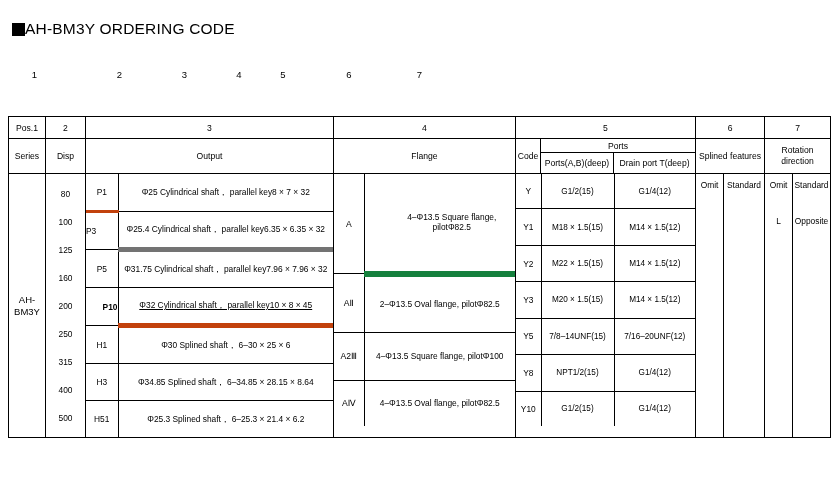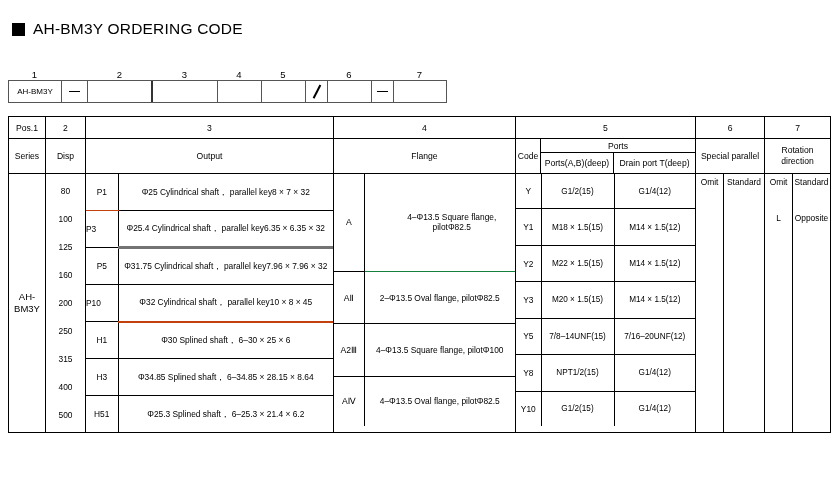--- a/index.html
+++ b/index.html
@@ -16,21 +16,20 @@
     overflow: hidden;
   }
 
   
   .title-row {
     position: absolute;
     left: 12px;
     top: 20px;
     display: flex;
     align-items: center;
-    gap: 8px;
   }
   .title-bullet {
     width: 13px;
     height: 13px;
     background: #000;
     display: block;
   }
   .title-text {
     font-size: 15.5px;
     letter-spacing: 0.2px;
@@ -165,38 +164,20 @@
     <span class="code-num" style="width:53px;">1</span>
     <span class="code-num" style="width:26px;"></span>
     <span class="code-num" style="width:65px;">2</span>
     <span class="code-num" style="width:65px;">3</span>
     <span class="code-num" style="width:44px;">4</span>
     <span class="code-num" style="width:44px;">5</span>
     <span class="code-num" style="width:22px;"></span>
     <span class="code-num" style="width:44px;">6</span>
     <span class="code-num" style="width:22px;"></span>
     <span class="code-num" style="width:53px;">7</span>
-  </div>
-  <div class="code-boxes">
-    <div class="code-cell" style="width:53px;">AH-BM3Y</div>
-    <div class="code-cell" style="width:26px;">
-        <span class="dash-glyph"></span>
-      </div>
-    <div class="code-cell thick" style="width:65px;"></div>
-    <div class="code-cell" style="width:65px;"></div>
-    <div class="code-cell" style="width:44px;"></div>
-    <div class="code-cell" style="width:44px;"></div>
-    <div class="code-cell" style="width:22px;">
-        <span class="slash-glyph"></span>
-      </div>
-    <div class="code-cell" style="width:44px;"></div>
-    <div class="code-cell" style="width:22px;">
-        <span class="dash-glyph"></span>
-      </div>
-    <div class="code-cell" style="width:53px;"></div>
   </div>
 </div>
 
 <table class="spec-table">
   <colgroup>
     <col style="width:37px;">
     <col style="width:40px;">
     <col style="width:32px;">
     <col style="width:216px;">
     <col style="width:30px;">
@@ -221,21 +202,21 @@
     <td class="hdr-num" colspan="2">7</td>
   </tr>
 
   <tr>
     <td class="hdr-name" rowspan="2">Series</td>
     <td class="hdr-name" rowspan="2">Disp</td>
     <td class="hdr-name" colspan="2" rowspan="2">Output</td>
     <td class="hdr-name" colspan="2" rowspan="2">Flange</td>
     <td class="hdr-name" rowspan="2">Code</td>
     <td class="hdr-ports" colspan="2">Ports</td>
-    <td class="hdr-name" colspan="2" rowspan="2">Special parallel</td>
+    <td class="hdr-name" colspan="2" rowspan="2">Splined features</td>
     <td class="hdr-name" colspan="2" rowspan="2">
       <span>Rotation</span><br>
       <span>direction</span>
     </td>
   </tr>
   <tr>
     <td class="hdr-sub">Ports(A,B)(deep)</td>
     <td class="hdr-sub">Drain port T(deep)</td>
   </tr>
 
@@ -261,34 +242,34 @@
     </td>
 
     <td colspan="2" style="padding:0; vertical-align:top;">
       <table style="border-collapse:collapse; width:100%; table-layout:fixed;">
         <colgroup>
               <col style="width:32px;">
               <col>
             </colgroup>
         <tbody>
               <tr>
-          <td class="pcode" style="border:none; border-bottom:1px solid #c2410c; border-right:1px solid #000; height:36px; text-align:center;">P1</td>
+          <td class="pcode" style="border:none; border-bottom:3px solid #c2410c; border-right:1px solid #000; height:36px; text-align:center;">P1</td>
           <td class="cell-out" style="border:none; border-bottom:1px solid #000;">Φ25 Cylindrical shaft， parallel key8 × 7 × 32</td>
         </tr>
         <tr>
           <td class="pcode" style="border:none; border-bottom:1px solid #000; border-right:1px solid #000; height:36px; text-align:left;">P3</td>
-          <td class="cell-out" style="border:none; border-bottom:3px solid #737373;margin-left:28px;">Φ25.4 Cylindrical shaft， parallel key6.35 × 6.35 × 32</td>
+          <td class="cell-out" style="border:none; border-bottom:5px solid #737373;margin-left:28px;">Φ25.4 Cylindrical shaft， parallel key6.35 × 6.35 × 32</td>
         </tr>
         <tr>
           <td class="pcode" style="border:none; border-bottom:1px solid #000; border-right:1px solid #000; height:36px; text-align:center;">P5</td>
           <td class="cell-out" style="border:none; border-bottom:1px solid #000;">Φ31.75 Cylindrical shaft， parallel key7.96 × 7.96 × 32</td>
         </tr>
         <tr>
-          <td class="pcode" style="border:none; border-bottom:1px solid #000; border-right:1px solid #000; height:36px; text-align:left;">P10</td>
-          <td class="cell-out" style="border:none; border-bottom:2px solid #c2410c;">Φ32 Cylindrical shaft， parallel key10 × 8 × 45</td>
+          <td class="pcode" style="border:none; border-bottom:1px solid #000; border-right:1px solid #000; height:36px; text-align:right;font-weight:bold;">P10</td>
+          <td class="cell-out" style="border:none; border-bottom:5px solid #c2410c;text-decoration:underline;">Φ32 Cylindrical shaft， parallel key10 × 8 × 45</td>
         </tr>
         <tr>
           <td class="pcode" style="border:none; border-bottom:1px solid #000; border-right:1px solid #000; height:36px; text-align:center;">H1</td>
           <td class="cell-out" style="border:none; border-bottom:1px solid #000;">Φ30 Splined shaft， 6–30 × 25 × 6</td>
         </tr>
         <tr>
           <td class="pcode" style="border:none; border-bottom:1px solid #000; border-right:1px solid #000; height:36px; text-align:center;">H3</td>
           <td class="cell-out" style="border:none; border-bottom:1px solid #000;">Φ34.85 Splined shaft， 6–34.85 × 28.15 × 8.64</td>
         </tr>
         <tr>
@@ -301,21 +282,21 @@
 
     <td colspan="2" style="padding:0; vertical-align:top;">
       <table style="border-collapse:collapse; width:100%; table-layout:fixed; height:252px;">
         <colgroup>
               <col style="width:30px;">
               <col>
             </colgroup>
         <tbody>
               <tr>
           <td class="flange-code-cell" style="border:none; border-bottom:1px solid #000; border-right:1px solid #000; text-align:center;">A</td>
-          <td class="cell-flange" style="border:none; border-bottom:1px solid #15803d;padding-left:24px;">4–Φ13.5 Square flange, pilotΦ82.5</td>
+          <td class="cell-flange" style="border:none; border-bottom:6px solid #15803d;padding-left:24px;">4–Φ13.5 Square flange, pilotΦ82.5</td>
         </tr>
         <tr>
           <td class="flange-code-cell" style="border:none; border-bottom:1px solid #000; border-right:1px solid #000; text-align:center;">AⅡ</td>
           <td class="cell-flange" style="border:none; border-bottom:1px solid #000;">2–Φ13.5 Oval flange, pilotΦ82.5</td>
         </tr>
         <tr>
           <td class="flange-code-cell" style="border:none; border-bottom:1px solid #000; border-right:1px solid #000; text-align:center;">A2Ⅲ</td>
           <td class="cell-flange" style="border:none; border-bottom:1px solid #000;">4–Φ13.5 Square flange, pilotΦ100</td>
         </tr>
         <tr>

